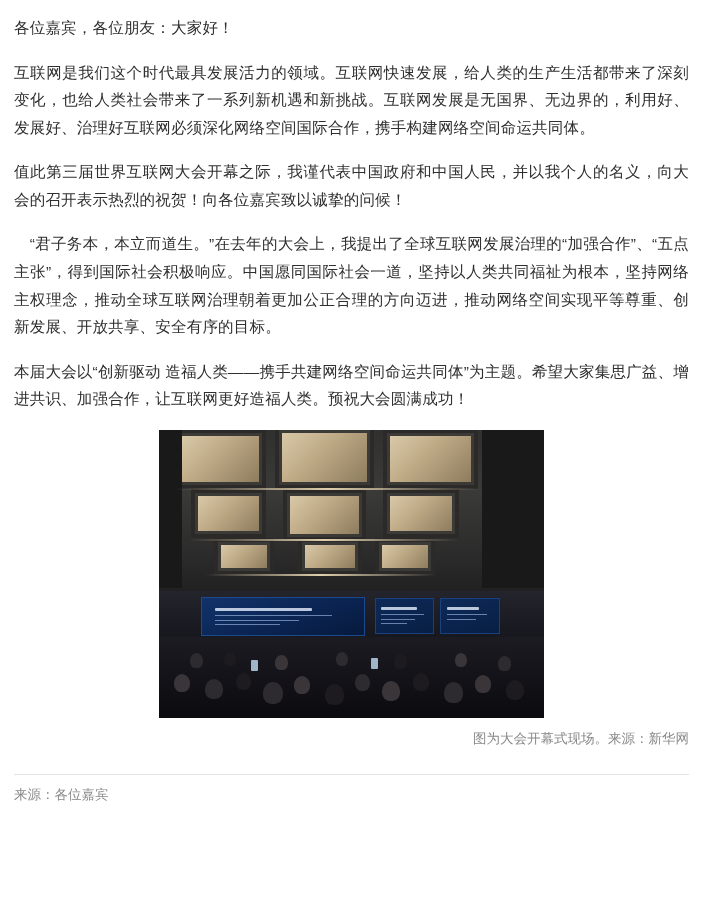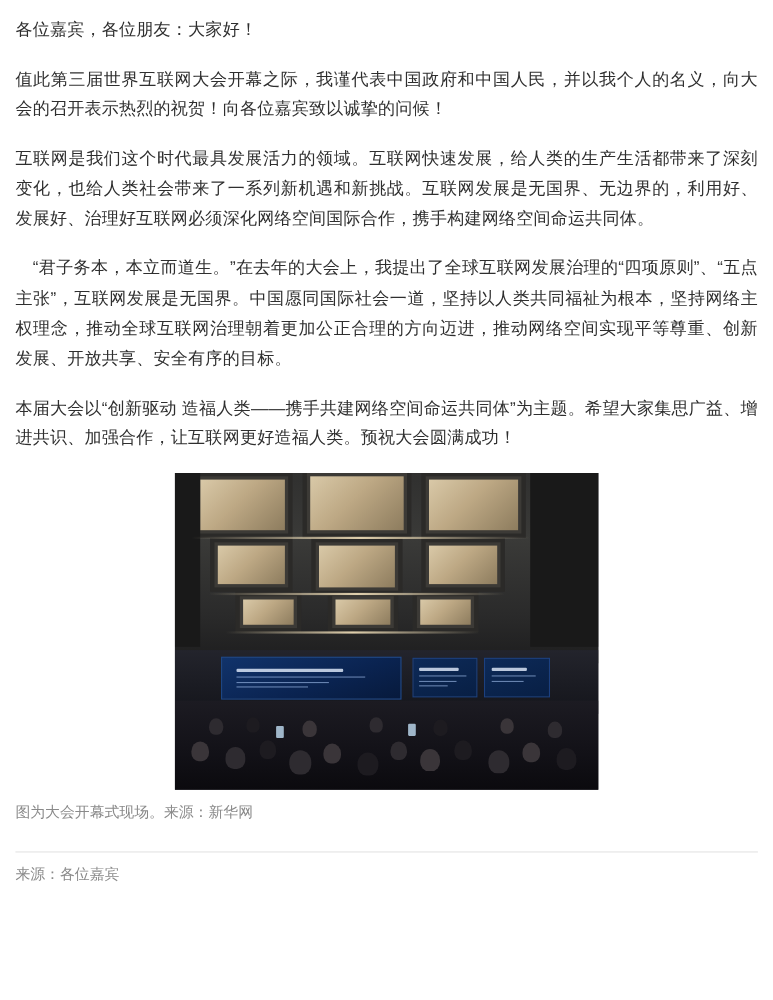--- a/index.html
+++ b/index.html
@@ -122,21 +122,21 @@
   .phone {
     position: absolute;
     width: 7px;
     height: 11px;
     background: #9fb6c9;
     border-radius: 1px;
   }
   .caption {
     font-size: 13.5px;
     color: #8a8a8a;
-    text-align: left;
+    text-align: right;
     margin-top: 12px;
   }
   .meta {
     margin-top: 26px;
     font-size: 13.5px;
     color: #8a8a8a;
     line-height: 2.05;
   }
   .divider {
     height: 1px;
@@ -144,23 +144,23 @@
     margin: 8px 0 6px 0;
     width: 100%;
   }
 </style>
 </head>
 <body>
 
 <div class="article">
 
   <p class="para">各位嘉宾，各位朋友：大家好！</p>
+  <p class="para">互联网是我们这个时代最具发展活力的领域。互联网快速发展，给人类的生产生活都带来了深刻变化，也给人类社会带来了一系列新机遇和新挑战。互联网发展是无国界、无边界的，利用好、发展好、治理好互联网必须深化网络空间国际合作，携手构建网络空间命运共同体。</p>
   <p class="para">值此第三届世界互联网大会开幕之际，我谨代表中国政府和中国人民，并以我个人的名义，向大会的召开表示热烈的祝贺！向各位嘉宾致以诚挚的问候！</p>
-  <p class="para">互联网是我们这个时代最具发展活力的领域。互联网快速发展，给人类的生产生活都带来了深刻变化，也给人类社会带来了一系列新机遇和新挑战。互联网发展是无国界、无边界的，利用好、发展好、治理好互联网必须深化网络空间国际合作，携手构建网络空间命运共同体。</p>
-  <p class="para indent">　“君子务本，本立而道生。”在去年的大会上，我提出了全球互联网发展治理的“四项原则”、“五点主张”，互联网发展是无国界。中国愿同国际社会一道，坚持以人类共同福祉为根本，坚持网络主权理念，推动全球互联网治理朝着更加公正合理的方向迈进，推动网络空间实现平等尊重、创新发展、开放共享、安全有序的目标。</p>
+  <p class="para indent">　“君子务本，本立而道生。”在去年的大会上，我提出了全球互联网发展治理的“加强合作”、“五点主张”，得到国际社会积极响应。中国愿同国际社会一道，坚持以人类共同福祉为根本，坚持网络主权理念，推动全球互联网治理朝着更加公正合理的方向迈进，推动网络空间实现平等尊重、创新发展、开放共享、安全有序的目标。</p>
   <p class="para">本届大会以“创新驱动 造福人类——携手共建网络空间命运共同体”为主题。希望大家集思广益、增进共识、加强合作，让互联网更好造福人类。预祝大会圆满成功！</p>
 
   <div class="figure">
     <div class="photo">
 
       <div class="ceiling"></div>
 
       <div class="ceil-panel" style="left:6%;  top:2%;  width:20%; height:16%;"></div>
       <div class="ceil-panel" style="left:32%; top:1%;  width:22%; height:17%;"></div>
       <div class="ceil-panel" style="left:60%; top:2%;  width:21%; height:16%;"></div>

